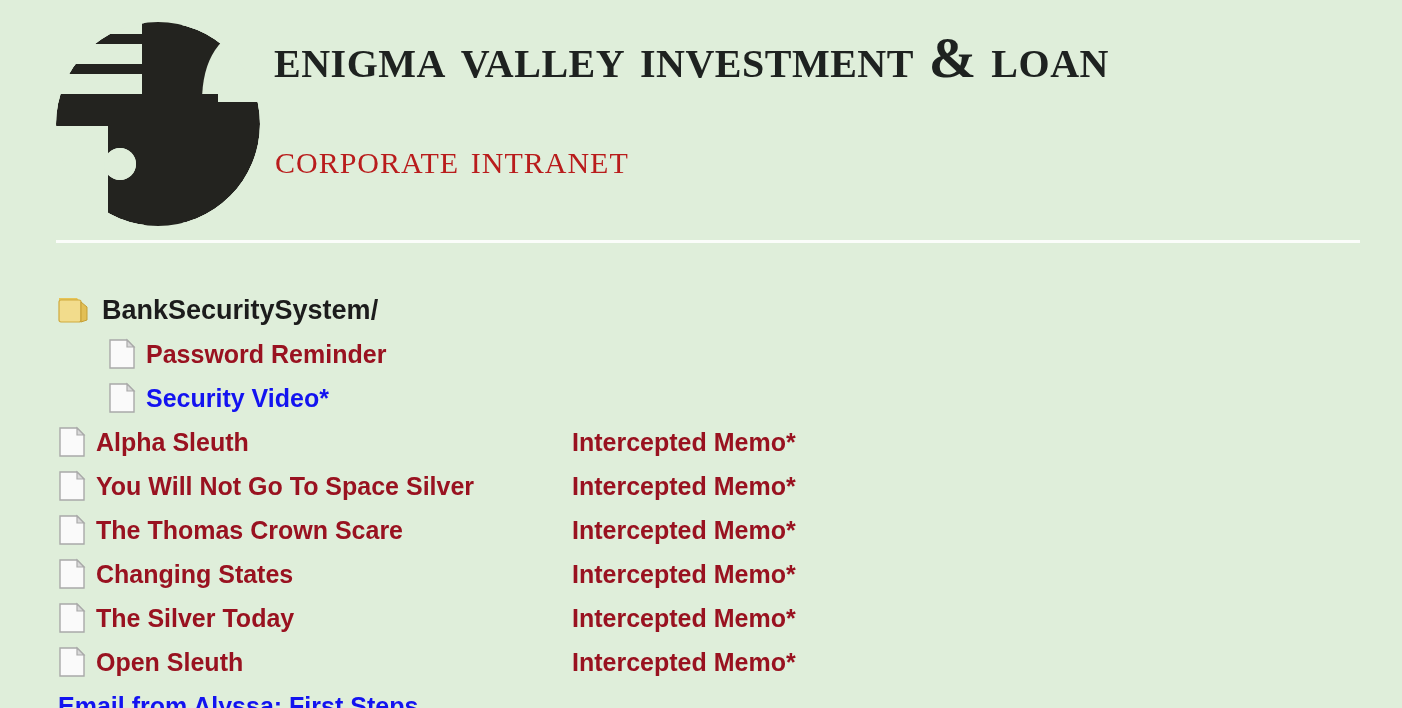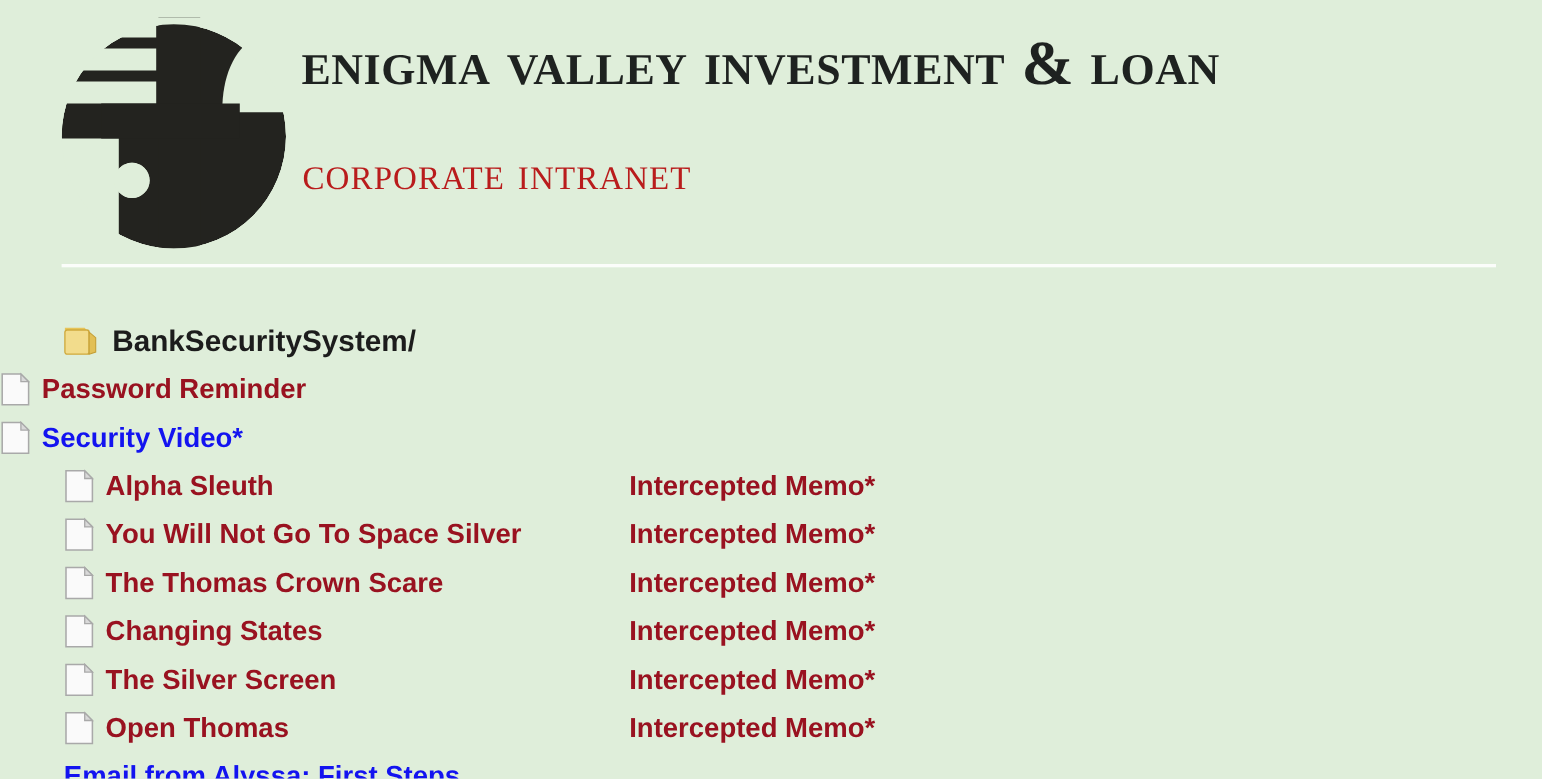--- a/index.html
+++ b/index.html
@@ -98,21 +98,21 @@
   }
 
   .row {
     position: relative;
     height: 44px;
     display: flex;
     align-items: center;
   }
 
   .row.indent-0 { padding-left: 58px; }
-  .row.indent-1 { }
+  .row.indent-1 { padding-left: 108px; }
 
   .icon {
     flex: 0 0 auto;
     display: inline-block;
     line-height: 0;
     margin-right: 10px;
   }
   .icon svg { display: block; }
 
   .name {
@@ -289,32 +289,32 @@
       <span class="memo">Intercepted Memo*</span>
     </div>
 
     <div class="row indent-0">
       <span class="icon">
         <svg width="28" height="32" viewBox="0 0 28 32" xmlns="http://www.w3.org/2000/svg">
           <path d="M2 2 h17 l7 7 v21 h-24 z" fill="#fafafa" stroke="#a9a9a9" stroke-width="1.4"></path>
           <path d="M19 2 v7 h7 z" fill="#d9d9d9" stroke="#a9a9a9" stroke-width="1.2"></path>
         </svg>
       </span>
-      <span class="name doc c-red">The Silver Screen</span>
-      <span class="memo">Intercepted Memo*</span>
-    </div>
-
-    <div class="row indent-0">
-      <span class="icon">
-        <svg width="28" height="32" viewBox="0 0 28 32" xmlns="http://www.w3.org/2000/svg">
-          <path d="M2 2 h17 l7 7 v21 h-24 z" fill="#fafafa" stroke="#a9a9a9" stroke-width="1.4"></path>
-          <path d="M19 2 v7 h7 z" fill="#d9d9d9" stroke="#a9a9a9" stroke-width="1.2"></path>
-        </svg>
-      </span>
-      <span class="name doc c-red">Open Thomas</span>
+      <span class="name doc c-red">The Silver Today</span>
+      <span class="memo">Intercepted Memo*</span>
+    </div>
+
+    <div class="row indent-0">
+      <span class="icon">
+        <svg width="28" height="32" viewBox="0 0 28 32" xmlns="http://www.w3.org/2000/svg">
+          <path d="M2 2 h17 l7 7 v21 h-24 z" fill="#fafafa" stroke="#a9a9a9" stroke-width="1.4"></path>
+          <path d="M19 2 v7 h7 z" fill="#d9d9d9" stroke="#a9a9a9" stroke-width="1.2"></path>
+        </svg>
+      </span>
+      <span class="name doc c-red">Open Sleuth</span>
       <span class="memo">Intercepted Memo*</span>
     </div>
 
     <div class="tail-row">
       <span class="name c-blue">Email from Alyssa: First Steps</span>
     </div>
 
   </div>
 </div>
 

